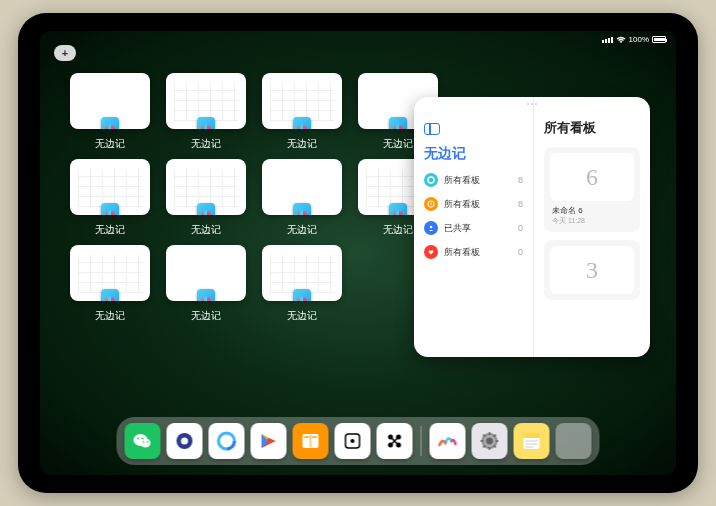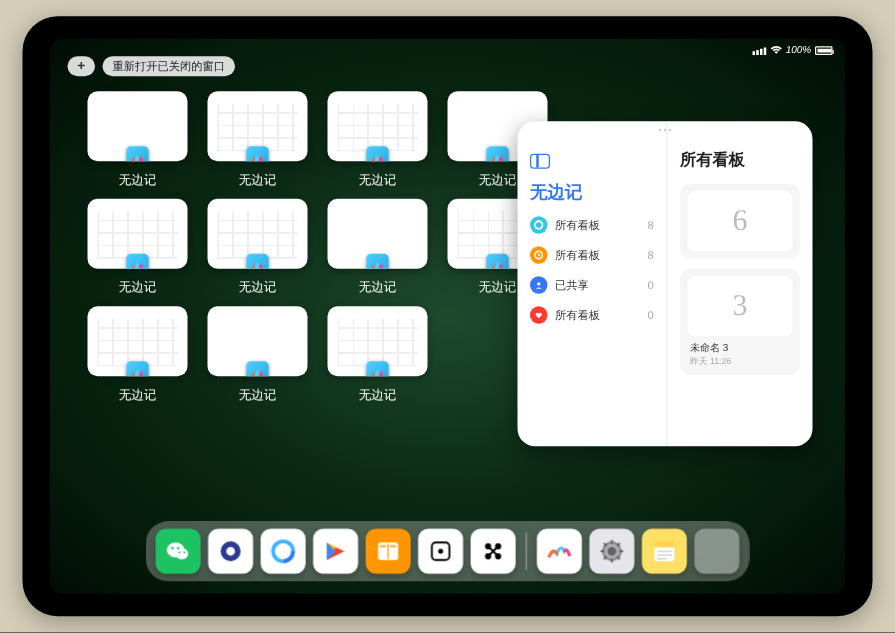--- a/index.html
+++ b/index.html
@@ -19,22 +19,22 @@
 }
 .screen {
   width: 100%; height: 100%;
   background: radial-gradient(ellipse at center, #1e4a2e 0%, #0b2a15 45%, #041a0a 80%, #010c05 100%);
   border-radius: 10px;
   position: relative;
   overflow: hidden;
 }
 .status-bar {
   position: absolute; top: 4px; right: 10px;
-  display: flex; align-items: flex-end; gap: 3px;
-  color: #fff; font-size: 8px; font-style: italic;
+  display: flex; align-items: center; gap: 3px;
+  color: #fff; font-size: 8px;
 }
 .status-bar .sig { display: flex; gap: 1px; align-items: flex-end; }
 .status-bar .sig span { width: 2px; background: #fff; }
 .status-bar .sig span:nth-child(1){height:3px}
 .status-bar .sig span:nth-child(2){height:4px}
 .status-bar .sig span:nth-child(3){height:5px}
 .status-bar .sig span:nth-child(4){height:6px}
 .batt { width: 14px; height: 7px; border: 1px solid #fff; border-radius: 1px; position: relative; }
 .batt::after { content:''; position:absolute; right:-2px; top:2px; width:1px; height:3px; background:#fff; }
 .batt-fill { position:absolute; left:1px; top:1px; bottom:1px; width: 90%; background:#fff; }
@@ -211,21 +211,20 @@
           <path d="M5 7 L3.5 5.5 Q5 4.5 6.5 5.5 Z M2 4 Q5 1.5 8 4 L7 5 Q5 3.3 3 5 Z M0.5 2.5 Q5 -1 9.5 2.5 L8.5 3.5 Q5 0.8 1.5 3.5 Z" fill="#fff"></path>
         </svg>
       <span>100%</span>
       <div class="batt">
           <div class="batt-fill"></div>
         </div>
     </div>
 
     <div class="top-controls">
       <div class="plus-pill">+</div>
-      <div class="reopen-pill">重新打开已关闭的窗口</div>
     </div>
 
     <div class="window-grid" id="win-grid">
         <div class="win-tile">
           <div class="win-thumb">
             <div class="app-badge"></div>
           </div>
           <div class="win-label">无边记</div>
         </div>
         <div class="win-tile">
@@ -338,27 +337,27 @@
     <div class="sb-label">所有看板</div>
     <div class="sb-count">0</div>
             </div>
           </div>
       </div>
       <div class="panel-main">
         <div class="panel-main-title">所有看板</div>
         <div id="boards">
             <div class="board-card">
     <div class="board-thumb">6</div>
+    <div class="board-meta">
+      <div class="board-name">未命名 6</div>
+      <div class="board-time">今天 11:28</div>
+    </div>
             </div>
             <div class="board-card">
     <div class="board-thumb">3</div>
-    <div class="board-meta">
-      <div class="board-name">未命名 3</div>
-      <div class="board-time">昨天 11:26</div>
-    </div>
             </div>
           </div>
       </div>
     </div>
 
     <div class="dock" id="dock">
         <div class="dock-icon" style="background: rgb(29, 195, 98);">
           <svg width="22" height="22" viewBox="0 0 22 22">
             <ellipse cx="9" cy="10" rx="7" ry="6" fill="#fff"></ellipse>
             <ellipse cx="14" cy="13" rx="5" ry="4.5" fill="#fff"></ellipse>

